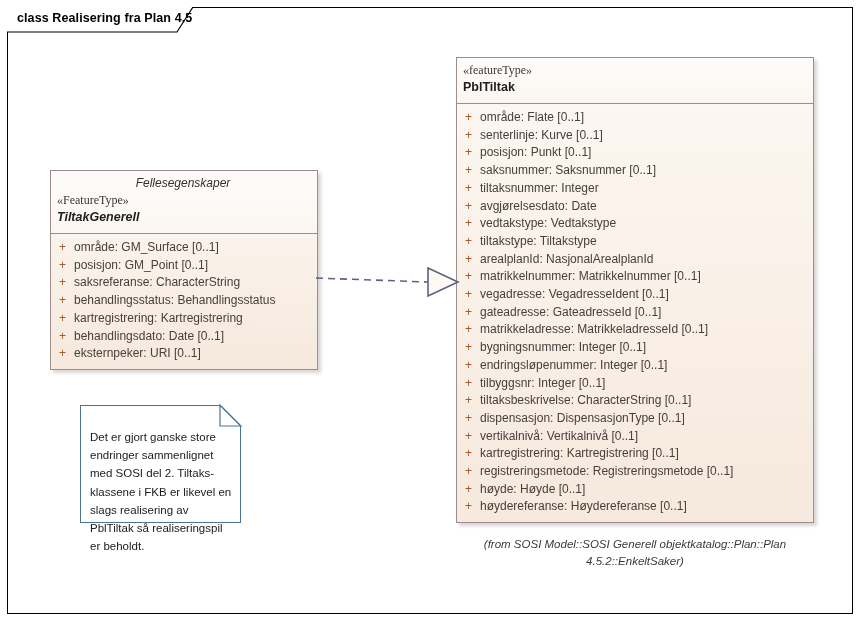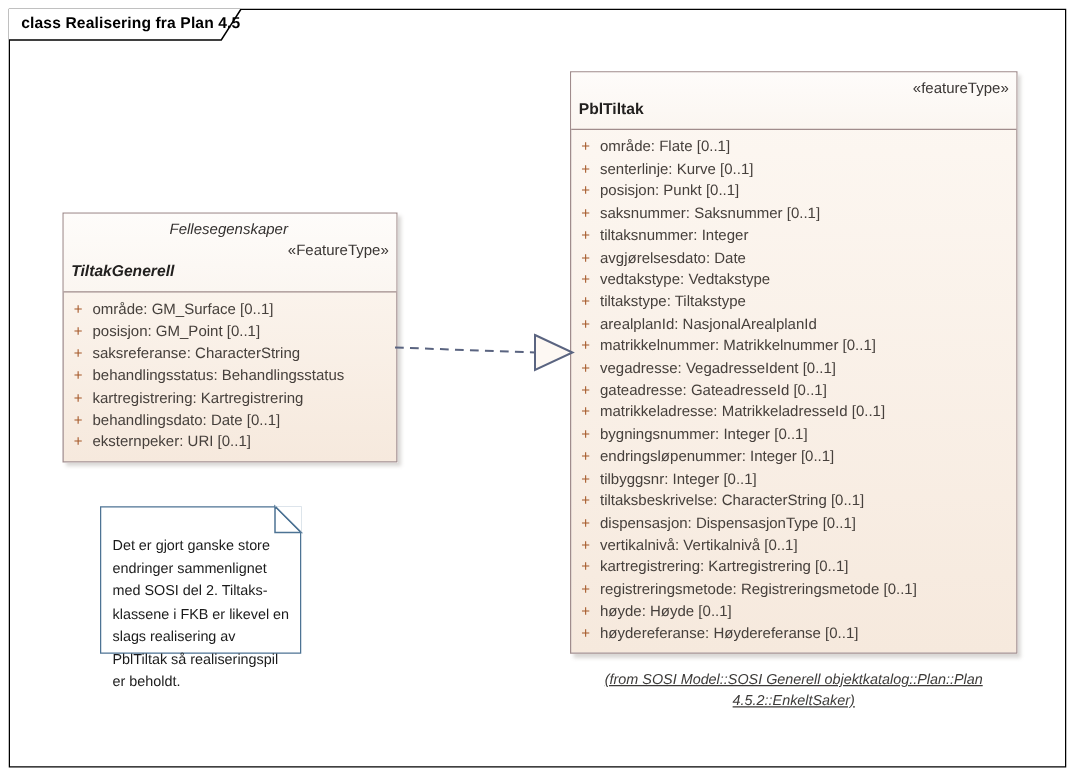--- a/index.html
+++ b/index.html
@@ -67,24 +67,25 @@
   }
   .uml-pkg {
     text-align: center;
     font-size: 12px;
     font-style: italic;
     color: #33302f;
     line-height: 17px;
     padding-right: 2px;
   }
   .uml-stereotype {
-    text-align: right;
+    text-align: left;
     font-size: 12px;
     color: #3a3634;
     line-height: 17px;
+    font-family: Liberation Serif, serif;
   }
   .uml-name {
     text-align: left;
     font-size: 12.5px;
     font-weight: bold;
     color: #22201f;
     line-height: 17px;
   }
   .uml-name.abstract-name {
     font-style: italic;
@@ -127,21 +128,20 @@
   .class-source-caption {
     position: absolute;
     left: 456px;
     top: 536px;
     width: 358px;
     text-align: center;
     font-size: 11.5px;
     font-style: italic;
     color: #3c3a38;
     line-height: 17px;
-    text-decoration: underline;
   }
 
   
   #note-box {
     position: absolute;
     left: 80px;
     top: 405px;
     width: 161px;
     height: 118px;
     box-sizing: border-box;

